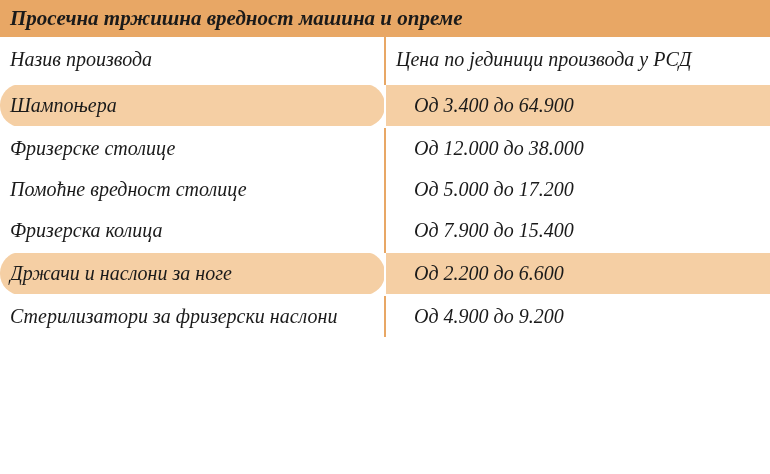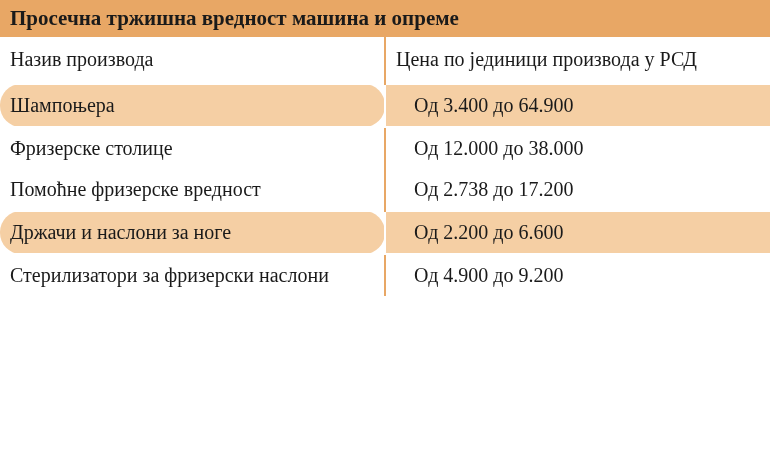--- a/index.html
+++ b/index.html
@@ -12,20 +12,21 @@
     background: #ffffff;
     font-family: "Liberation Serif", serif;
     overflow: hidden;
   }
   .table-wrap {
     width: 770px;
     height: 474px;
     box-sizing: border-box;
     background: #ffffff;
     position: relative;
+    font-style: italic;
   }
   table.price-table {
     width: 770px;
     border-collapse: collapse;
     table-layout: fixed;
   }
   .title-row td {
     background: #e8a765;
     color: #1a1a1a;
     font-weight: bold;
@@ -99,22 +100,26 @@
 
       <tr class="data-row shade">
         <td class="col-left">Шампоњера</td>
         <td class="col-right">Од 3.400 до 64.900</td>
       </tr>
       <tr class="data-row plain">
         <td class="col-left">Фризерске столице</td>
         <td class="col-right">Од 12.000 до 38.000</td>
       </tr>
       <tr class="data-row plain">
-        <td class="col-left">Помоћне фризерске вредност</td>
-        <td class="col-right">Од 2.738 до 17.200</td>
+        <td class="col-left">Помоћне вредност столице</td>
+        <td class="col-right">Од 5.000 до 17.200</td>
+      </tr>
+      <tr class="data-row plain">
+        <td class="col-left">Фризерска колица</td>
+        <td class="col-right">Од 7.900 до 15.400</td>
       </tr>
       <tr class="data-row shade">
         <td class="col-left">Држачи и наслони за ноге</td>
         <td class="col-right">Од 2.200 до 6.600</td>
       </tr>
       <tr class="data-row plain tall">
         <td class="col-left">Стерилизатори за фризерски наслони</td>
         <td class="col-right">Од 4.900 до 9.200</td>
       </tr>
     </tbody>

